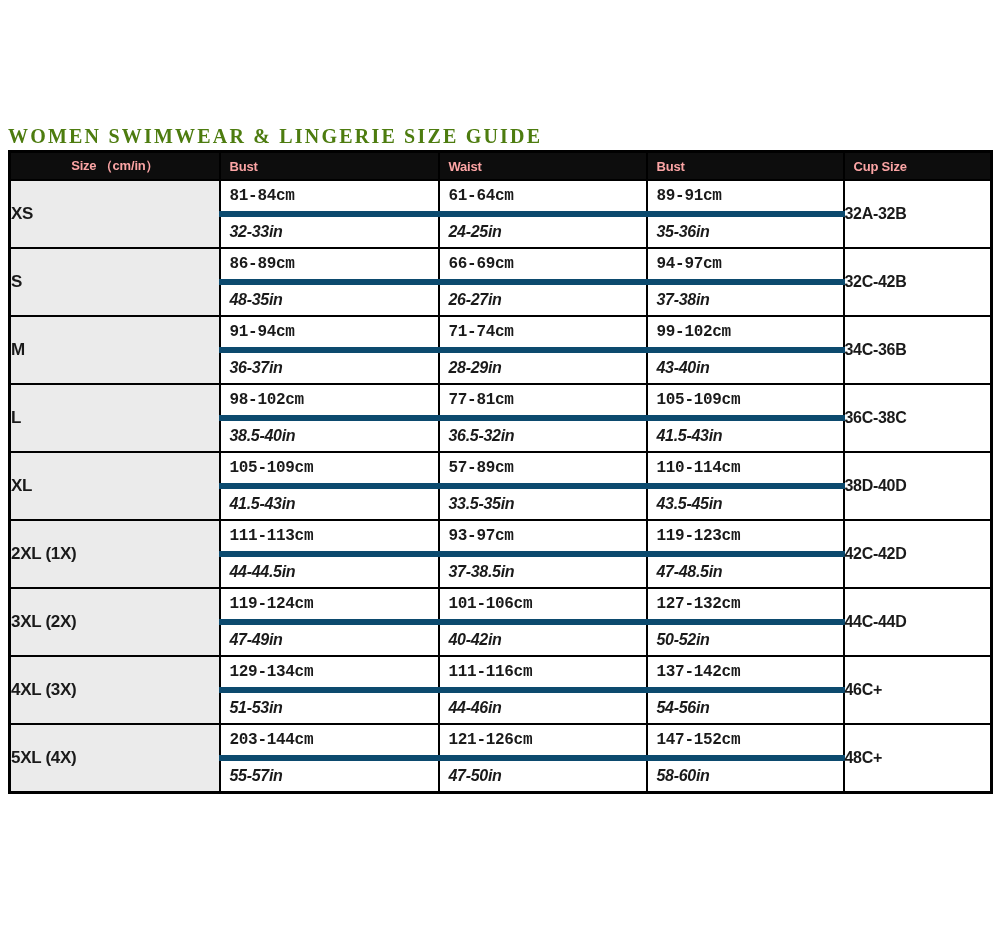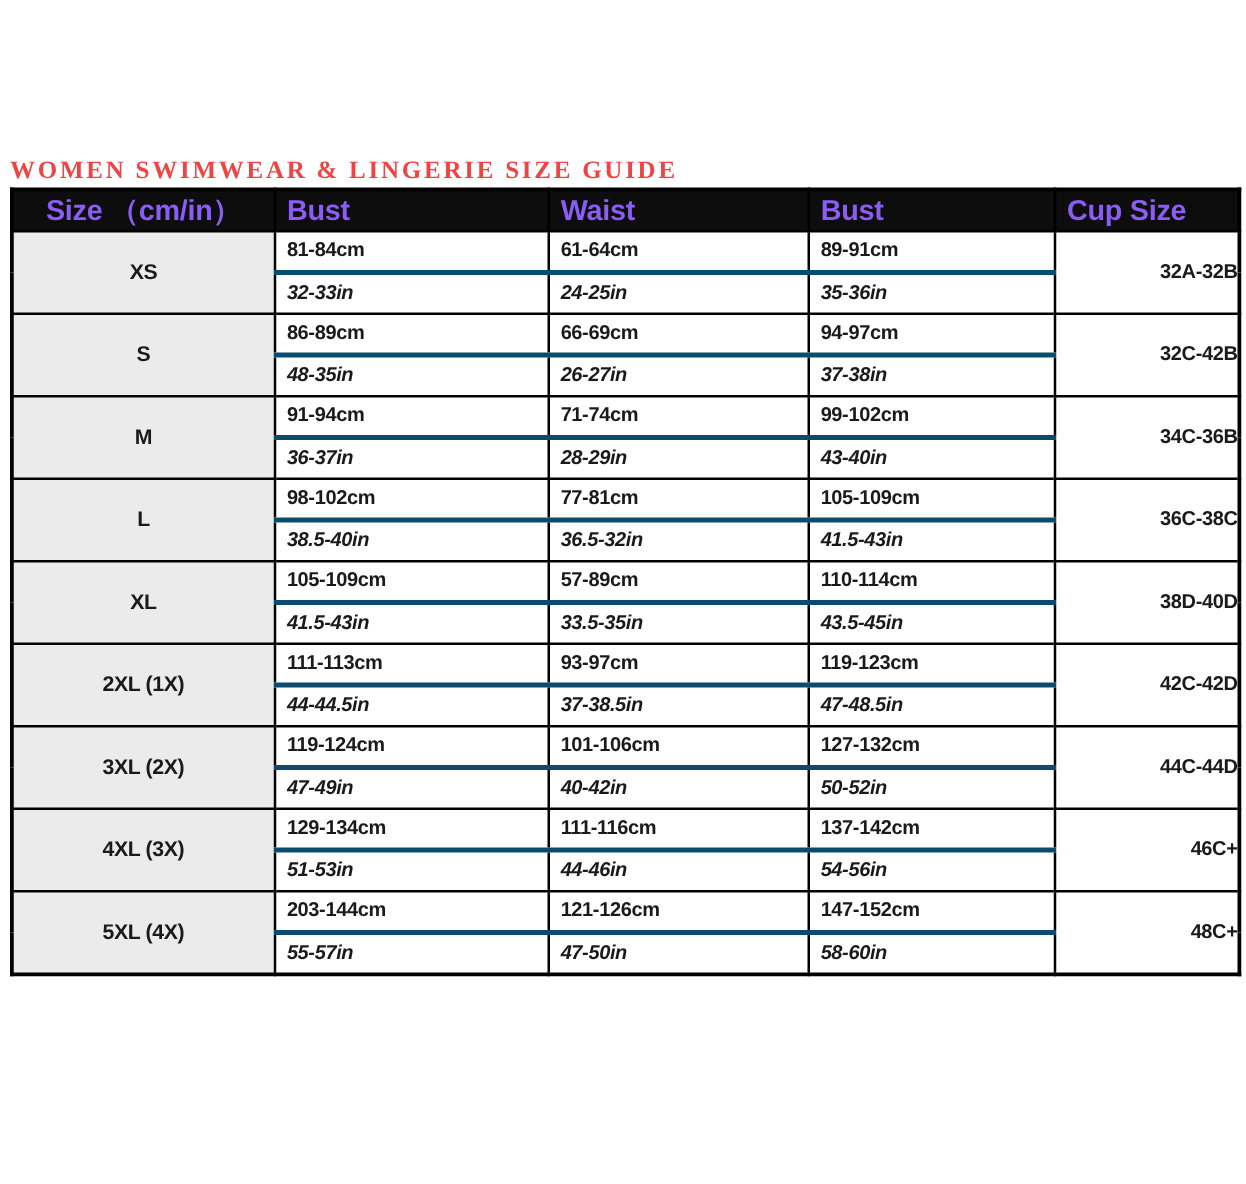--- a/index.html
+++ b/index.html
@@ -15,36 +15,36 @@
     overflow: hidden;
   }
   .page-title {
     position: absolute;
     left: 8px;
     top: 125px;
     font-family: "Liberation Serif", "DejaVu Serif", serif;
     font-weight: bold;
     font-size: 20px;
     letter-spacing: 2.2px;
-    color: #ef4444;
+    color: #4d7c0f;
     white-space: nowrap;
   }
   table.size-guide {
     position: absolute;
     left: 8px;
     top: 150px;
     width: 982px;
     border-collapse: collapse;
     table-layout: fixed;
     border: 3px solid #000000;
   }
   table.size-guide th {
     background: #0d0d0d;
-    color: #8b5cf6;
-    font-size: 23px;
+    color: #fca5a5;
+    font-size: 13px;
     font-weight: bold;
     text-align: left;
     height: 26px;
     padding: 0 0 0 9px;
     border: 2px solid #000000;
     letter-spacing: -0.2px;
   }
   table.size-guide th.center {
     text-align: center;
     padding: 0;
@@ -54,30 +54,29 @@
     font-size: 16px;
     font-weight: bold;
     color: #1a1a1a;
     height: 30px;
     padding: 0 0 0 9px;
     letter-spacing: -0.3px;
     background: #ffffff;
   }
   table.size-guide td.size-cell {
     background: #ebebeb;
-    text-align: center;
     padding: 0;
     font-size: 17px;
   }
   table.size-guide td.cup-cell {
-    text-align: right;
+    text-align: left;
     padding: 0;
   }
   
-  table.size-guide tr.cm-row td.measure { border-bottom: 4px solid #0c4a6e; }
+  table.size-guide tr.cm-row td.measure { border-bottom: 6px solid #0c4a6e; font-family: Liberation Mono, monospace; }
   table.size-guide tr.in-row td.measure { border-top: 1px solid #222222; font-style: italic; }
 </style>
 </head>
 <body>
 
 <div class="page-title">WOMEN SWIMWEAR &amp; LINGERIE SIZE GUIDE</div>
 
 <table class="size-guide">
   <colgroup>
     <col style="width:210px">

